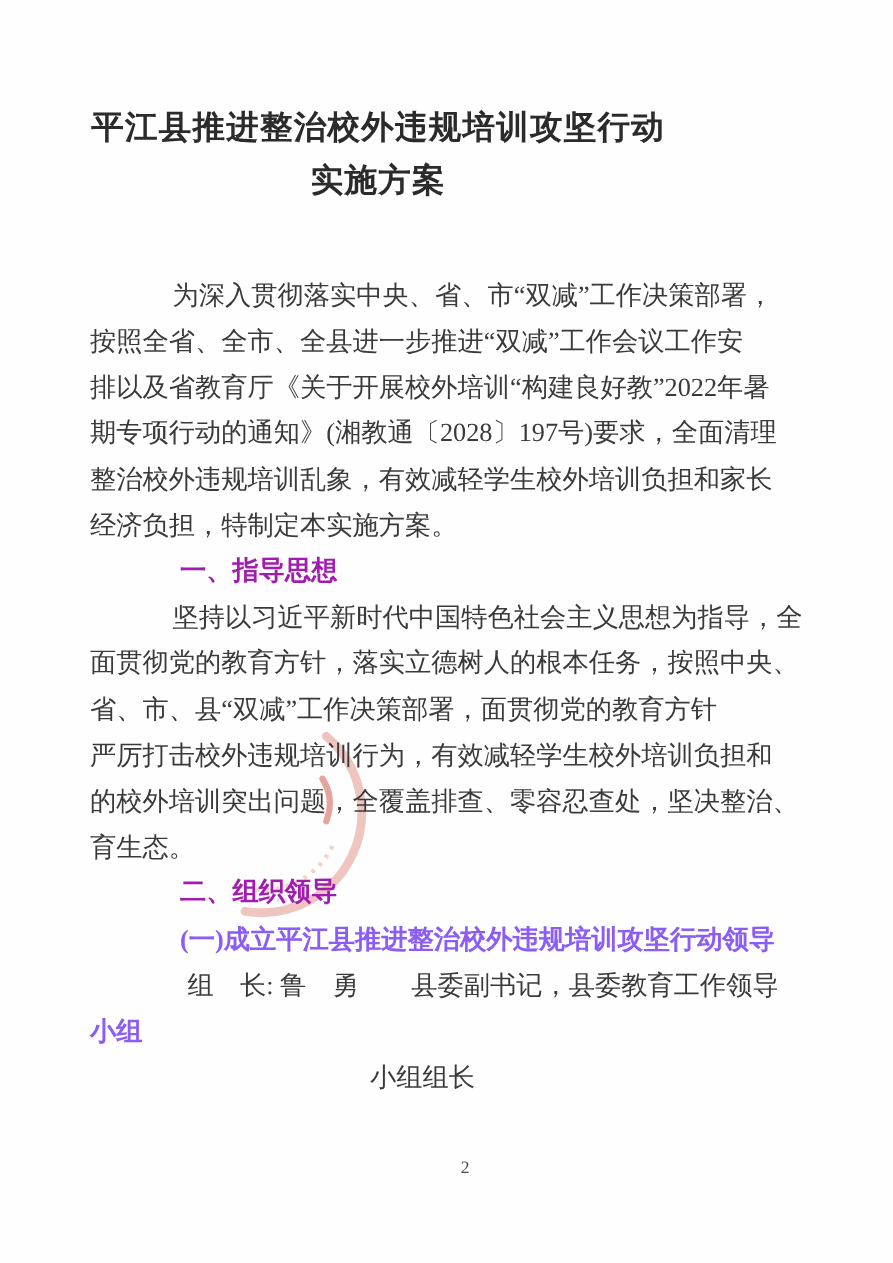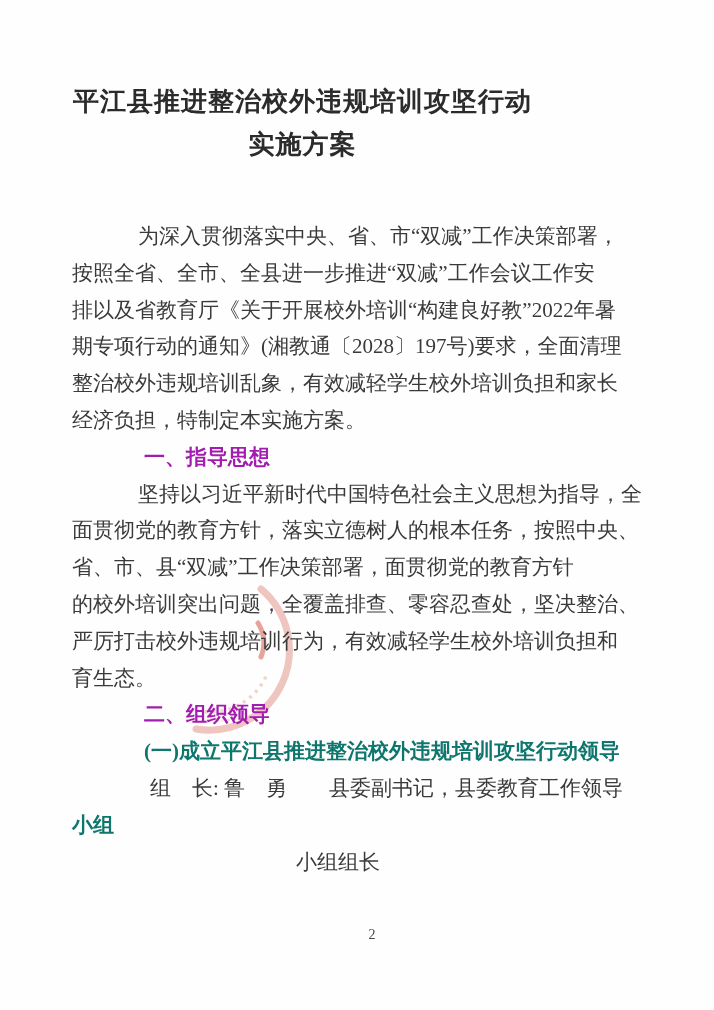--- a/index.html
+++ b/index.html
@@ -40,21 +40,21 @@
   }
   .indent   { padding-left: 66px; }
   .indent-h { padding-left: 72px; }
   .heading {
     font-weight: bold;
     font-family: "Liberation Sans", sans-serif;
     color: #a21caf;
   }
   .subhead {
     font-weight: bold;
-    color: #0f766e;
+    color: #8b5cf6;
   }
   .role { padding-left: 78px; }
   .cont { padding-left: 224px; }
   .page-number {
     position: absolute;
     top: 927px;
     left: 0;
     width: 714px;
     padding-left: 30px;
     box-sizing: border-box;
@@ -93,22 +93,22 @@
     <div class="ln indent">为深入贯彻落实中央、省、市“双减”工作决策部署，</div>
     <div class="ln">按照全省、全市、全县进一步推进“双减”工作会议工作安</div>
     <div class="ln">排以及省教育厅《关于开展校外培训“构建良好教”2022年暑</div>
     <div class="ln">期专项行动的通知》(湘教通〔2028〕197号)要求，全面清理</div>
     <div class="ln">整治校外违规培训乱象，有效减轻学生校外培训负担和家长</div>
     <div class="ln">经济负担，特制定本实施方案。</div>
     <div class="ln heading indent-h">一、指导思想</div>
     <div class="ln indent">坚持以习近平新时代中国特色社会主义思想为指导，全</div>
     <div class="ln">面贯彻党的教育方针，落实立德树人的根本任务，按照中央、</div>
     <div class="ln">省、市、县“双减”工作决策部署，面贯彻党的教育方针</div>
+    <div class="ln">严厉打击校外违规培训行为，有效减轻学生校外培训负担和</div>
     <div class="ln">的校外培训突出问题，全覆盖排查、零容忍查处，坚决整治、</div>
-    <div class="ln">严厉打击校外违规培训行为，有效减轻学生校外培训负担和</div>
     <div class="ln">育生态。</div>
     <div class="ln heading indent-h">二、组织领导</div>
     <div class="ln subhead indent-h">(一)成立平江县推进整治校外违规培训攻坚行动领导</div>
     <div class="ln role">组　长: 鲁　勇　　县委副书记，县委教育工作领导</div>
     <div class="ln subhead">小组</div>
     <div class="ln cont">小组组长</div>
   </div>
 
   <div class="page-number">2</div>
 

